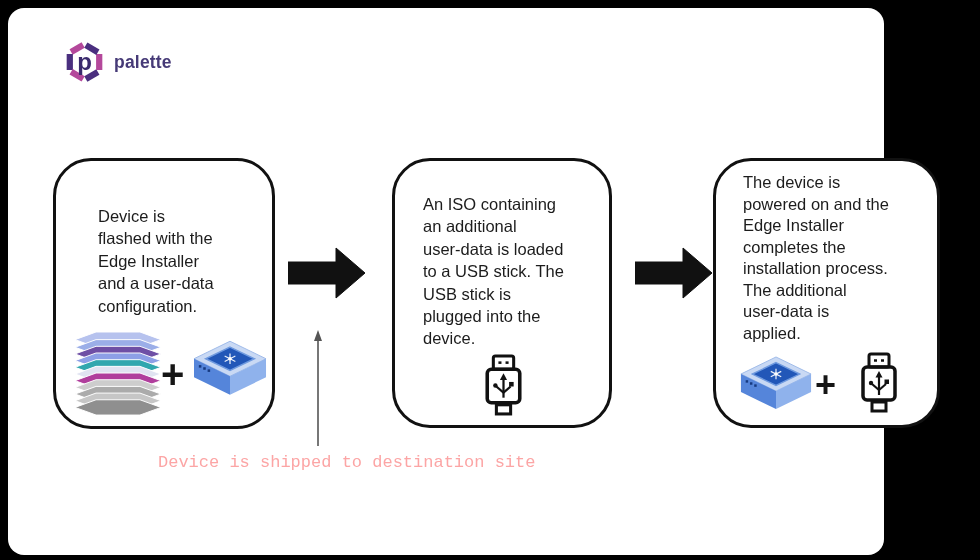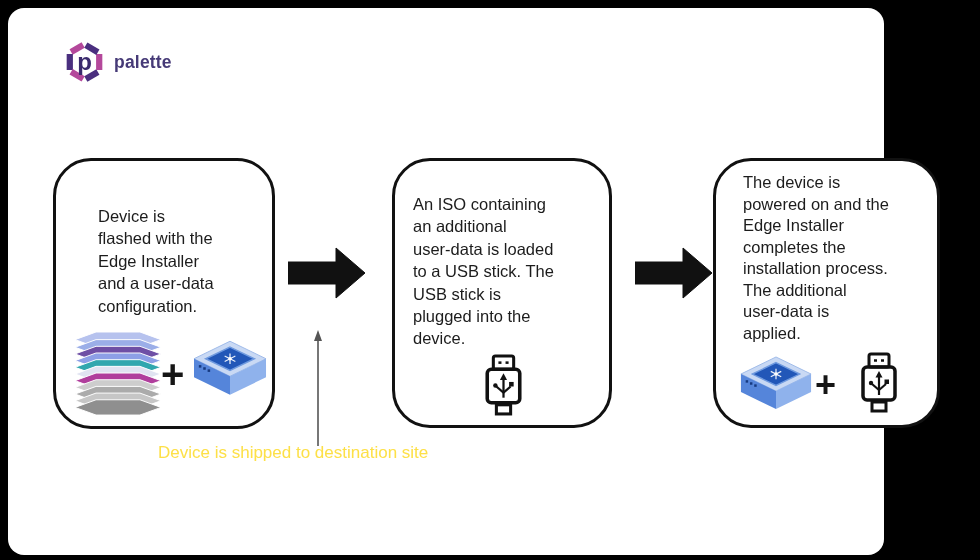--- a/index.html
+++ b/index.html
@@ -24,40 +24,40 @@
   }
   .box-1 { left: 53px;  width: 222px; }
   .box-2 { left: 392px; width: 220px; height: 270px; }
   .box-3 { left: 713px; width: 227px; height: 270px; }
 
   .box-text {
     color: #1c1c1c; font-size: 16.5px; line-height: 22.4px;
     white-space: pre-line;
   }
   .box-1 .box-text { padding: 44px 10px 0 42px; }
-  .box-2 .box-text { padding: 32px 10px 0 18px; }
+  .box-2 .box-text { padding: 32px 10px 0 28px; }
   .box-3 .box-text { padding: 11px 8px 0 27px; line-height: 21.5px; }
 
   .icon-abs { position: absolute; }
   .plus {
     position: absolute; font-size: 40px; font-weight: 900; color: #151515;
     line-height: 40px; font-family: "Liberation Sans", sans-serif;
   }
 
   
   .block-arrow { position: absolute; top: 247px; width: 78px; height: 52px; }
   .arrow-1 { left: 288px; }
   .arrow-2 { left: 635px; }
 
   
   .ship-arrow { position: absolute; left: 310px; top: 330px; width: 16px; height: 120px; }
 
   .caption {
-    position: absolute; left: 158px; top: 443px;
-    font-size: 17px; color: #fde047;
+    position: absolute; left: 158px; top: 453px;
+    font-size: 17px; color: #fca5a5; font-family: Liberation Mono, monospace;
   }
 
   svg { display: block; }
   .hidden-defs { position: absolute; width: 0; height: 0; overflow: hidden; }
 </style>
 </head>
 <body>
 
 <svg class="hidden-defs" aria-hidden="true">
   <defs>

